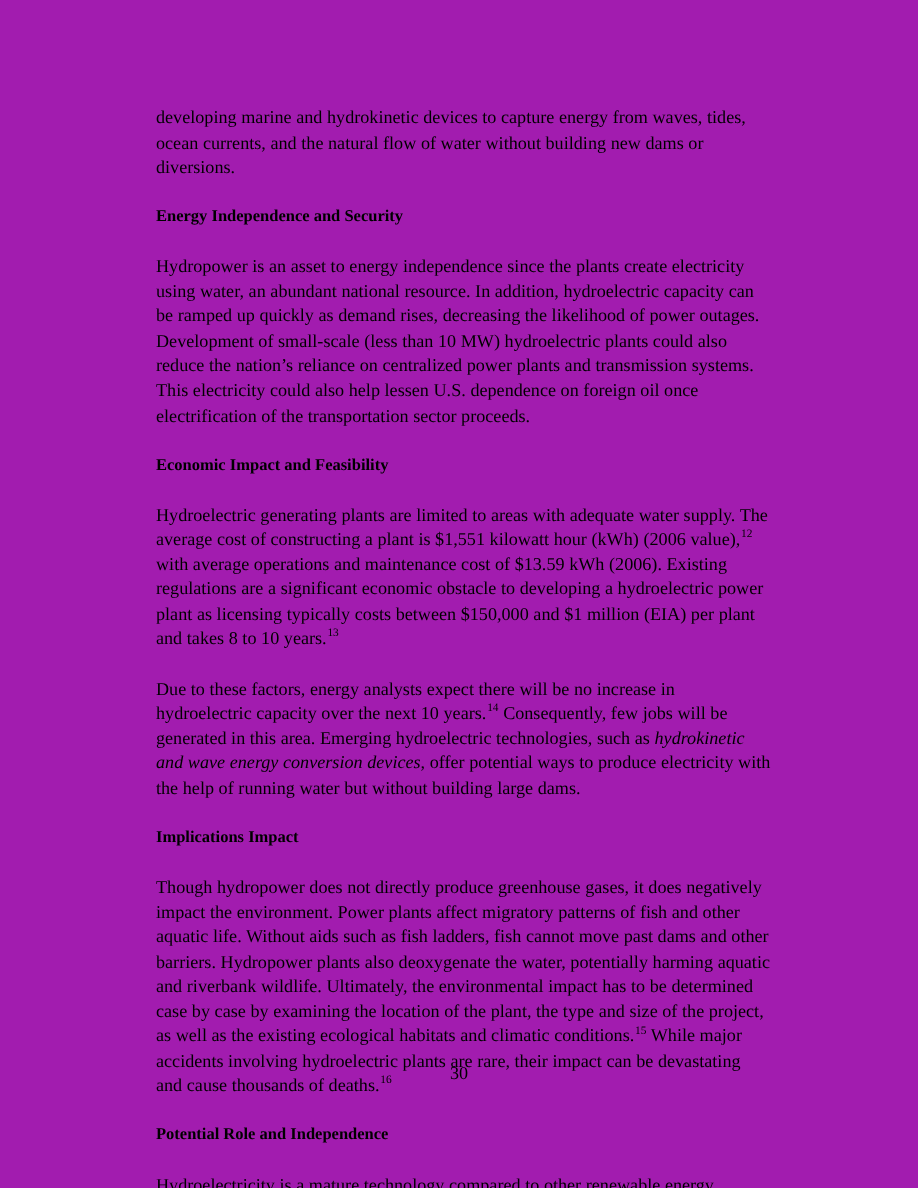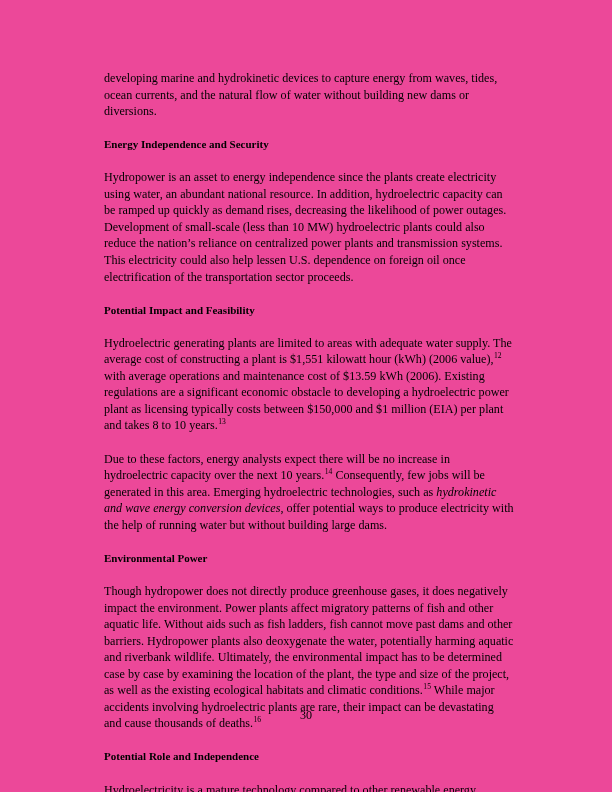--- a/index.html
+++ b/index.html
@@ -14,21 +14,21 @@
     font-family: "Liberation Serif", "DejaVu Serif", serif;
     color: #000000;
     overflow: hidden;
   }
   #page {
     position: absolute;
     left: 0;
     top: 0;
     width: 612px;
     height: 792px;
-    background: #ec4899;
+    background: #a21caf;
   }
   #content {
     position: absolute;
     left: 104px;
     top: 70px;
     width: 410px;
   }
   p.body-par {
     margin: 0 0 0 0;
     font-size: 12.1px;
@@ -71,27 +71,27 @@
 <body>
 
 <div id="page">
   <div id="content">
       <p class="body-par">developing marine and hydrokinetic devices to capture energy from waves, tides, ocean currents, and the natural flow of water without building new dams or diversions.</p>
       <div class="gap"></div>
       <h2 class="heading">Energy Independence and Security</h2>
       <div class="gap"></div>
       <p class="body-par">Hydropower is an asset to energy independence since the plants create electricity using water, an abundant national resource.  In addition, hydroelectric capacity can be ramped up quickly as demand rises, decreasing the likelihood of power outages.  Development of small-scale (less than 10 MW) hydroelectric plants could also reduce the nation’s reliance on centralized power plants and transmission systems.  This electricity could also help lessen U.S. dependence on foreign oil once electrification of the transportation sector proceeds.</p>
       <div class="gap"></div>
-      <h2 class="heading">Potential Impact and Feasibility</h2>
+      <h2 class="heading">Economic Impact and Feasibility</h2>
       <div class="gap"></div>
       <p class="body-par"><span>Hydroelectric generating plants are limited to areas with adequate water supply.  The average cost of constructing a plant is $1,551 kilowatt hour (kWh) (2006 value),</span><sup class="footnote-ref">12</sup><span> with average operations and maintenance cost of $13.59 kWh (2006).  Existing regulations are a significant economic obstacle to developing a hydroelectric power plant as licensing typically costs between $150,000 and $1 million (EIA) per plant and takes 8 to 10 years.</span><sup class="footnote-ref">13</sup></p>
       <div class="gap"></div>
       <p class="body-par"><span>Due to these factors, energy analysts expect there will be no increase in hydroelectric capacity over the next 10 years.</span><sup class="footnote-ref">14</sup><span>  Consequently, few jobs will be generated in this area.  Emerging hydroelectric technologies, such as </span><em class="emphasis">hydrokinetic and wave energy conversion devices</em><span>, offer potential ways to produce electricity with the help of running water but without building large dams.</span></p>
       <div class="gap"></div>
-      <h2 class="heading">Environmental Power</h2>
+      <h2 class="heading">Implications Impact</h2>
       <div class="gap"></div>
       <p class="body-par"><span>Though hydropower does not directly produce greenhouse gases, it does negatively impact the environment.  Power plants affect migratory patterns of fish and other aquatic life.  Without aids such as fish ladders, fish cannot move past dams and other barriers. Hydropower plants also deoxygenate the water, potentially harming aquatic and riverbank wildlife.  Ultimately, the environmental impact has to be determined case by case by examining the location of the plant, the type and size of the project, as well as the existing ecological habitats and climatic conditions.</span><sup class="footnote-ref">15</sup><span>  While major accidents involving hydroelectric plants are rare, their impact can be devastating and cause thousands of deaths.</span><sup class="footnote-ref">16</sup></p>
       <div class="gap"></div>
       <h2 class="heading">Potential Role and Independence</h2>
       <div class="gap"></div>
       <p class="body-par"><span>Hydroelectricity is a mature technology compared to other renewable energy technologies and hydroelectric plants are the most efficient of all major types of power plants, converting as much as 90 percent of the available energy into electricity.</span></p>
     </div>
   <div id="page-number">30</div>
 </div>
 

